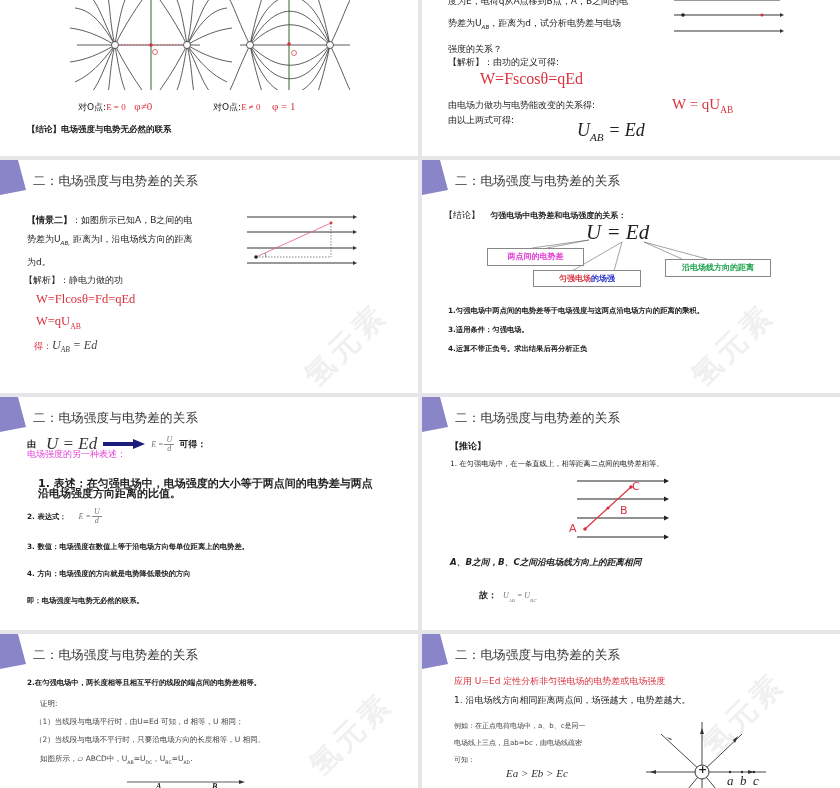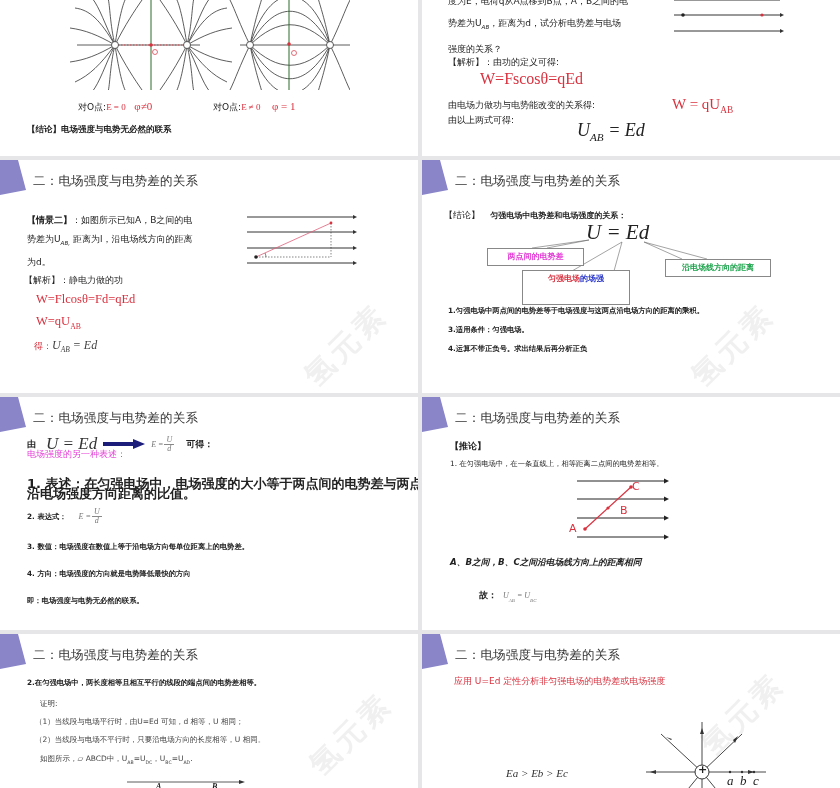--- a/index.html
+++ b/index.html
@@ -172,21 +172,21 @@
     <g stroke="#666" stroke-width="0.6" fill="none">
       <line x1="167" y1="80" x2="110" y2="88"></line>
         <line x1="167" y1="80" x2="125" y2="88"></line>
       <line x1="200" y1="82" x2="150" y2="111"></line>
         <line x1="200" y1="82" x2="192" y2="111"></line>
       <line x1="222" y1="82" x2="260" y2="99"></line>
         <line x1="222" y1="82" x2="285" y2="99"></line>
     </g>
   </svg>
   <div class="box magenta" style="left:65px;top:88px;width:97px;height:18px;line-height:16px">两点间的电势差</div>
-  <div class="box" style="left:100px;top:110px;width:108px;height:35px;line-height:15px"><span class="red">匀强电场</span><span class="blue">的场强</span></div>
+  <div class="box" style="left:111px;top:110px;width:108px;height:17px;line-height:15px"><span class="red">匀强电场</span><span class="blue">的场强</span></div>
   <div class="box green" style="left:243px;top:99px;width:106px;height:18px;line-height:16px">沿电场线方向的距离</div>
   <div class="abs bold" style="left:26px;top:141px;font-size:7.3px;line-height:19px">
     <div>1.匀强电场中两点间的电势差等于电场强度与这两点沿电场方向的距离的乘积。</div>
     <div>3.适用条件：匀强电场。</div>
     <div>4.运算不带正负号。求出结果后再分析正负</div>
   </div>
   <div class="watermark" style="left:260px;top:165px">氢元素</div>
 </div>
 
 <div class="slide s5">
@@ -197,24 +197,24 @@
     <span class="serif ital" style="font-size:17px;margin-left:10px;color:#333">U = Ed</span>
     <svg width="42" height="10" style="margin-left:6px">
         <rect x="0" y="3" width="32" height="4" fill="#1c1c7a"></rect>
         <polygon points="30,0 42,5 30,10" fill="#1c1c7a"></polygon>
       </svg>
     <span class="serif ital" style="font-size:8px;color:#777;margin-left:6px">E =</span>
     <span class="frac serif ital" style="font-size:8px;color:#777;margin-left:1px">
         <span class="num">U</span>
         <span>d</span>
       </span>
-    <span class="bold md" style="margin-left:12px">可得：</span>
+    <span class="bold md" style="margin-left:5px">可得：</span>
   </div>
   <div class="abs magenta md" style="left:27px;top:51px">电场强度的另一种表述：</div>
-  <div class="abs bold" style="left:27px;top:82px;font-size:13px;line-height:10px">
+  <div class="abs bold" style="left:38px;top:82px;font-size:11px;line-height:10px">
     <div>1. 表述：在匀强电场中，电场强度的大小等于两点间的电势差与两点</div>
     <div>沿电场强度方向距离的比值。</div>
   </div>
   <div class="abs" style="left:27px;top:111px;display:flex;align-items:center">
     <span class="bold" style="font-size:7.3px">2. 表达式：</span>
     <span class="serif ital" style="font-size:8px;color:#777;margin-left:12px">E =</span>
     <span class="frac serif ital" style="font-size:8px;color:#777;margin-left:1px">
         <span class="num">U</span>
         <span>d</span>
       </span>
@@ -268,20 +268,26 @@
     </svg>
   <div class="abs serif ital bold" style="left:156px;top:148px;font-size:8px">A</div>
   <div class="abs serif ital bold" style="left:212px;top:148px;font-size:8px">B</div>
   <div class="watermark" style="left:300px;top:80px">氢元素</div>
 </div>
 
 <div class="slide s8">
   <div class="corner"></div>
   <div class="title">二：电场强度与电势差的关系</div>
   <div class="abs red md" style="left:32px;top:41px">应用 U=Ed 定性分析非匀强电场的电势差或电场强度</div>
+  <div class="abs md" style="left:32px;top:60px;color:#222">1. 沿电场线方向相同距离两点间，场强越大，电势差越大。</div>
+  <div class="abs" style="left:32px;top:84px;font-size:7px;color:#444;line-height:17px">
+    <div>例如：在正点电荷电场中，a、b、c是同一</div>
+    <div>电场线上三点，且ab=bc，由电场线疏密</div>
+    <div>可知：</div>
+  </div>
   <div class="abs serif ital" style="left:84px;top:133px;font-size:11px;color:#333">Ea &gt; Eb &gt; Ec</div>
   <svg class="abs" style="left:222px;top:88px" width="130" height="72">
     <g stroke="#333" stroke-width="0.9">
       <line x1="58" y1="50" x2="58" y2="0"></line>
         <line x1="58" y1="50" x2="17" y2="12"></line>
         <line x1="58" y1="50" x2="98" y2="12"></line>
       <line x1="58" y1="50" x2="2" y2="50"></line>
         <line x1="58" y1="50" x2="122" y2="50"></line>
       <line x1="58" y1="50" x2="40" y2="72"></line>
         <line x1="58" y1="50" x2="76" y2="72"></line>

